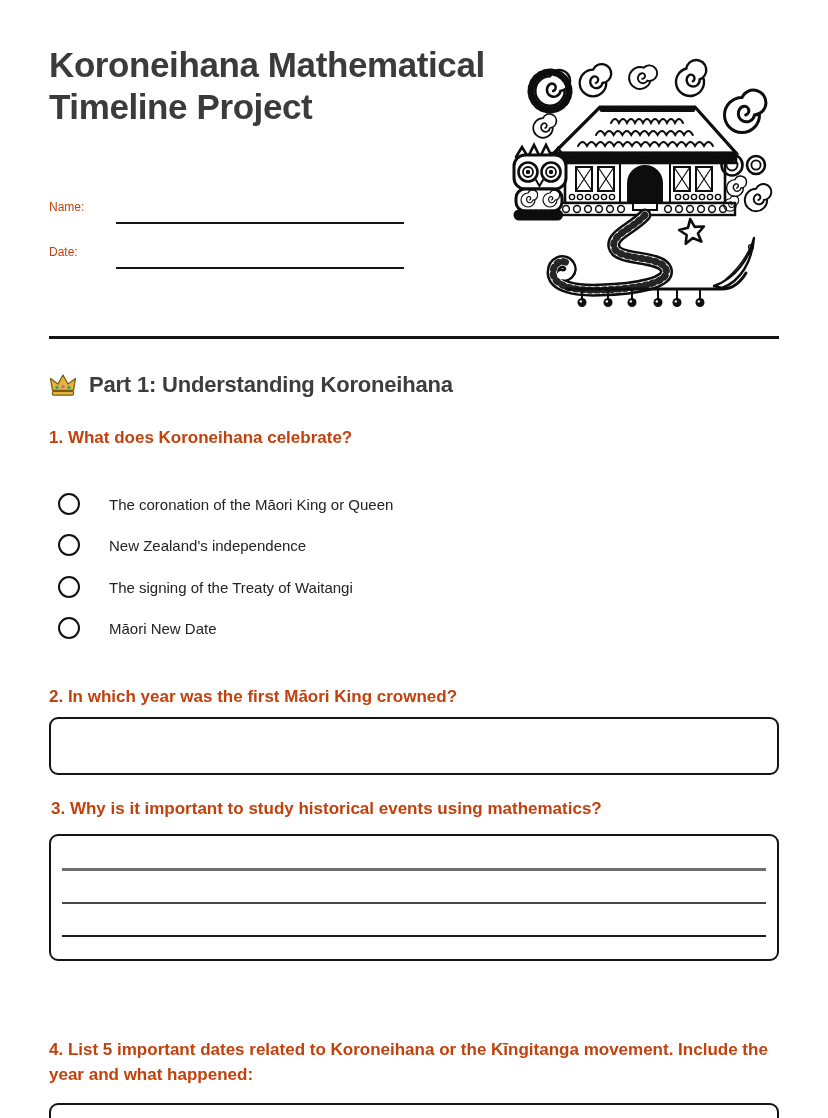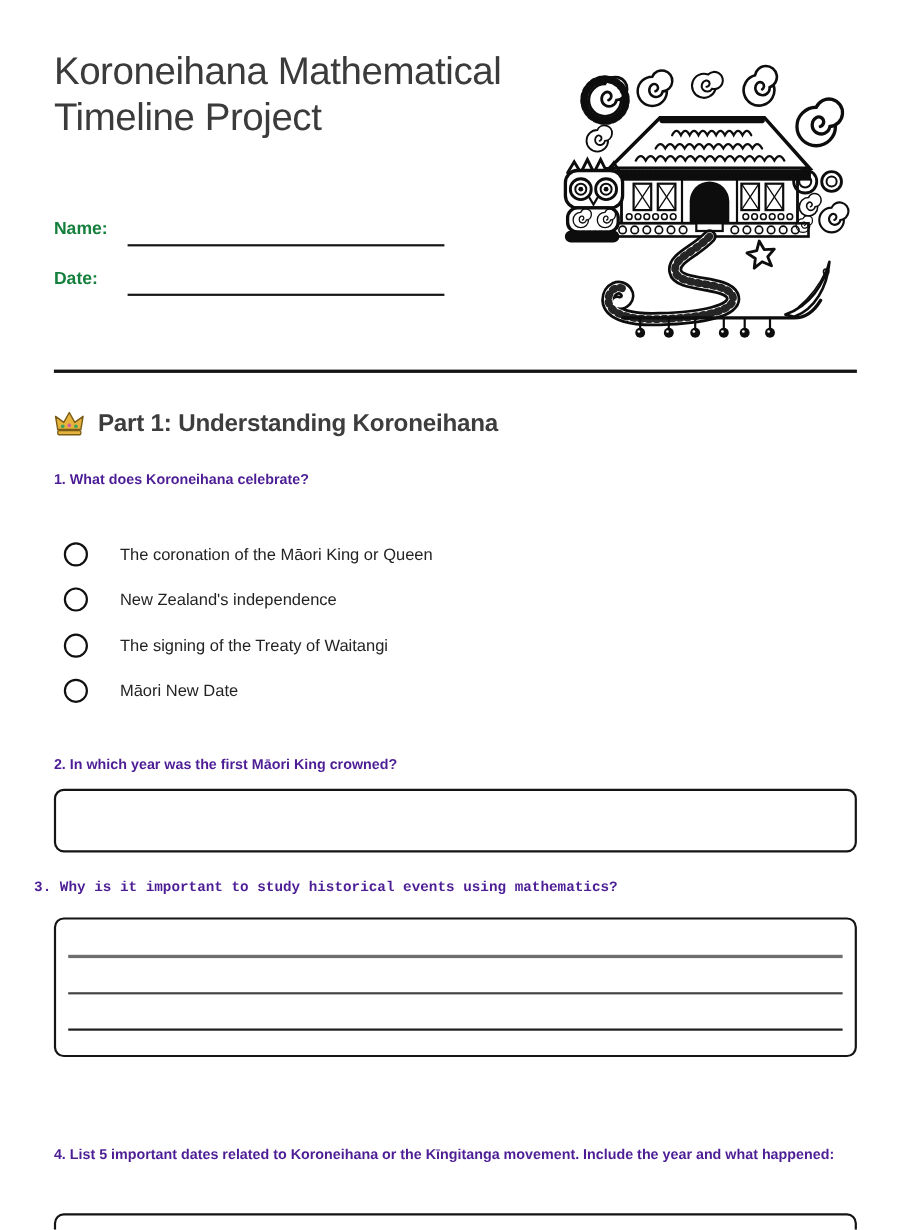--- a/index.html
+++ b/index.html
@@ -3,31 +3,31 @@
 <meta charset="utf-8">
 <style>
   html,body{margin:0;padding:0;background:#fff;}
   .page{
     position:relative;width:828px;height:1118px;overflow:hidden;background:#ffffff;
     font-family:"Liberation Sans",sans-serif;color:#1c1c1c;
   }
   .abs{position:absolute;}
   .doc-title{
     left:49px;top:44px;width:500px;
-    font-size:35px;line-height:42px;font-weight:400;color:#3b3b3b;letter-spacing:-0.4px;
-  }
-  .field-label{font-size:16px;font-weight:700;color:#15803d;}
+    font-size:35px;line-height:42px;font-weight:700;color:#3b3b3b;letter-spacing:-0.4px;
+  }
+  .field-label{font-size:12px;font-weight:400;color:#c2410c;}
   .write-line{width:288px;height:0;border-bottom:2px solid #141414;}
   .rule{left:49px;top:336px;width:730px;height:3px;background:#141414;}
   .sec-heading{
     display:flex;align-items:center;gap:12px;
     font-size:22px;font-weight:700;color:#3d3d3d;letter-spacing:-0.2px;
   }
   .sec-heading .emoji-icon{display:inline-flex;flex:0 0 auto;}
-  .q-label{font-size:13px;font-weight:700;color:#4c1d95;}
+  .q-label{font-size:17px;font-weight:700;color:#c2410c;}
   .option-row{display:flex;align-items:center;gap:29px;height:24px;cursor:pointer;}
   .radio{
     width:22px;height:22px;box-sizing:border-box;background:#fff;
     border:2.5px solid #101010;border-radius:50%;flex:0 0 auto;
   }
   .option-label{font-size:15px;color:#232323;}
   .answer-box{
     width:730px;box-sizing:border-box;background:#fff;
     border:2px solid #141414;border-radius:9px;
   }
@@ -218,21 +218,21 @@
     <span class="option-label">New Zealand's independence</span>
   </div>
   <div class="abs option-row" style="left:58px;top:616px;">
     <span class="radio"></span>
     <span class="option-label">Māori New Date</span>
   </div>
 
   <div class="abs q-label" style="left:49px;top:687px;">2. In which year was the first Māori King crowned?</div>
   <div class="abs answer-box" style="left:49px;top:717px;height:58px;"></div>
 
-  <div class="abs q-label" style="left:31px;top:799px;font-family:Liberation Mono, monospace;">3. Why is it important to study historical events using mathematics?</div>
+  <div class="abs q-label" style="left:51px;top:799px;">3. Why is it important to study historical events using mathematics?</div>
   <div class="abs answer-box lined-box" style="left:49px;top:834px;height:127px;">
     <div class="wline l1"></div>
     <div class="wline l2"></div>
     <div class="wline l3"></div>
   </div>
 
 
   <div class="abs q-label q4" style="left:49px;top:1038px;">4. List 5 important dates related to Koroneihana or the Kīngitanga movement. Include the year and what happened:</div>
   <div class="abs answer-box" style="left:49px;top:1103px;height:60px;"></div>
 

